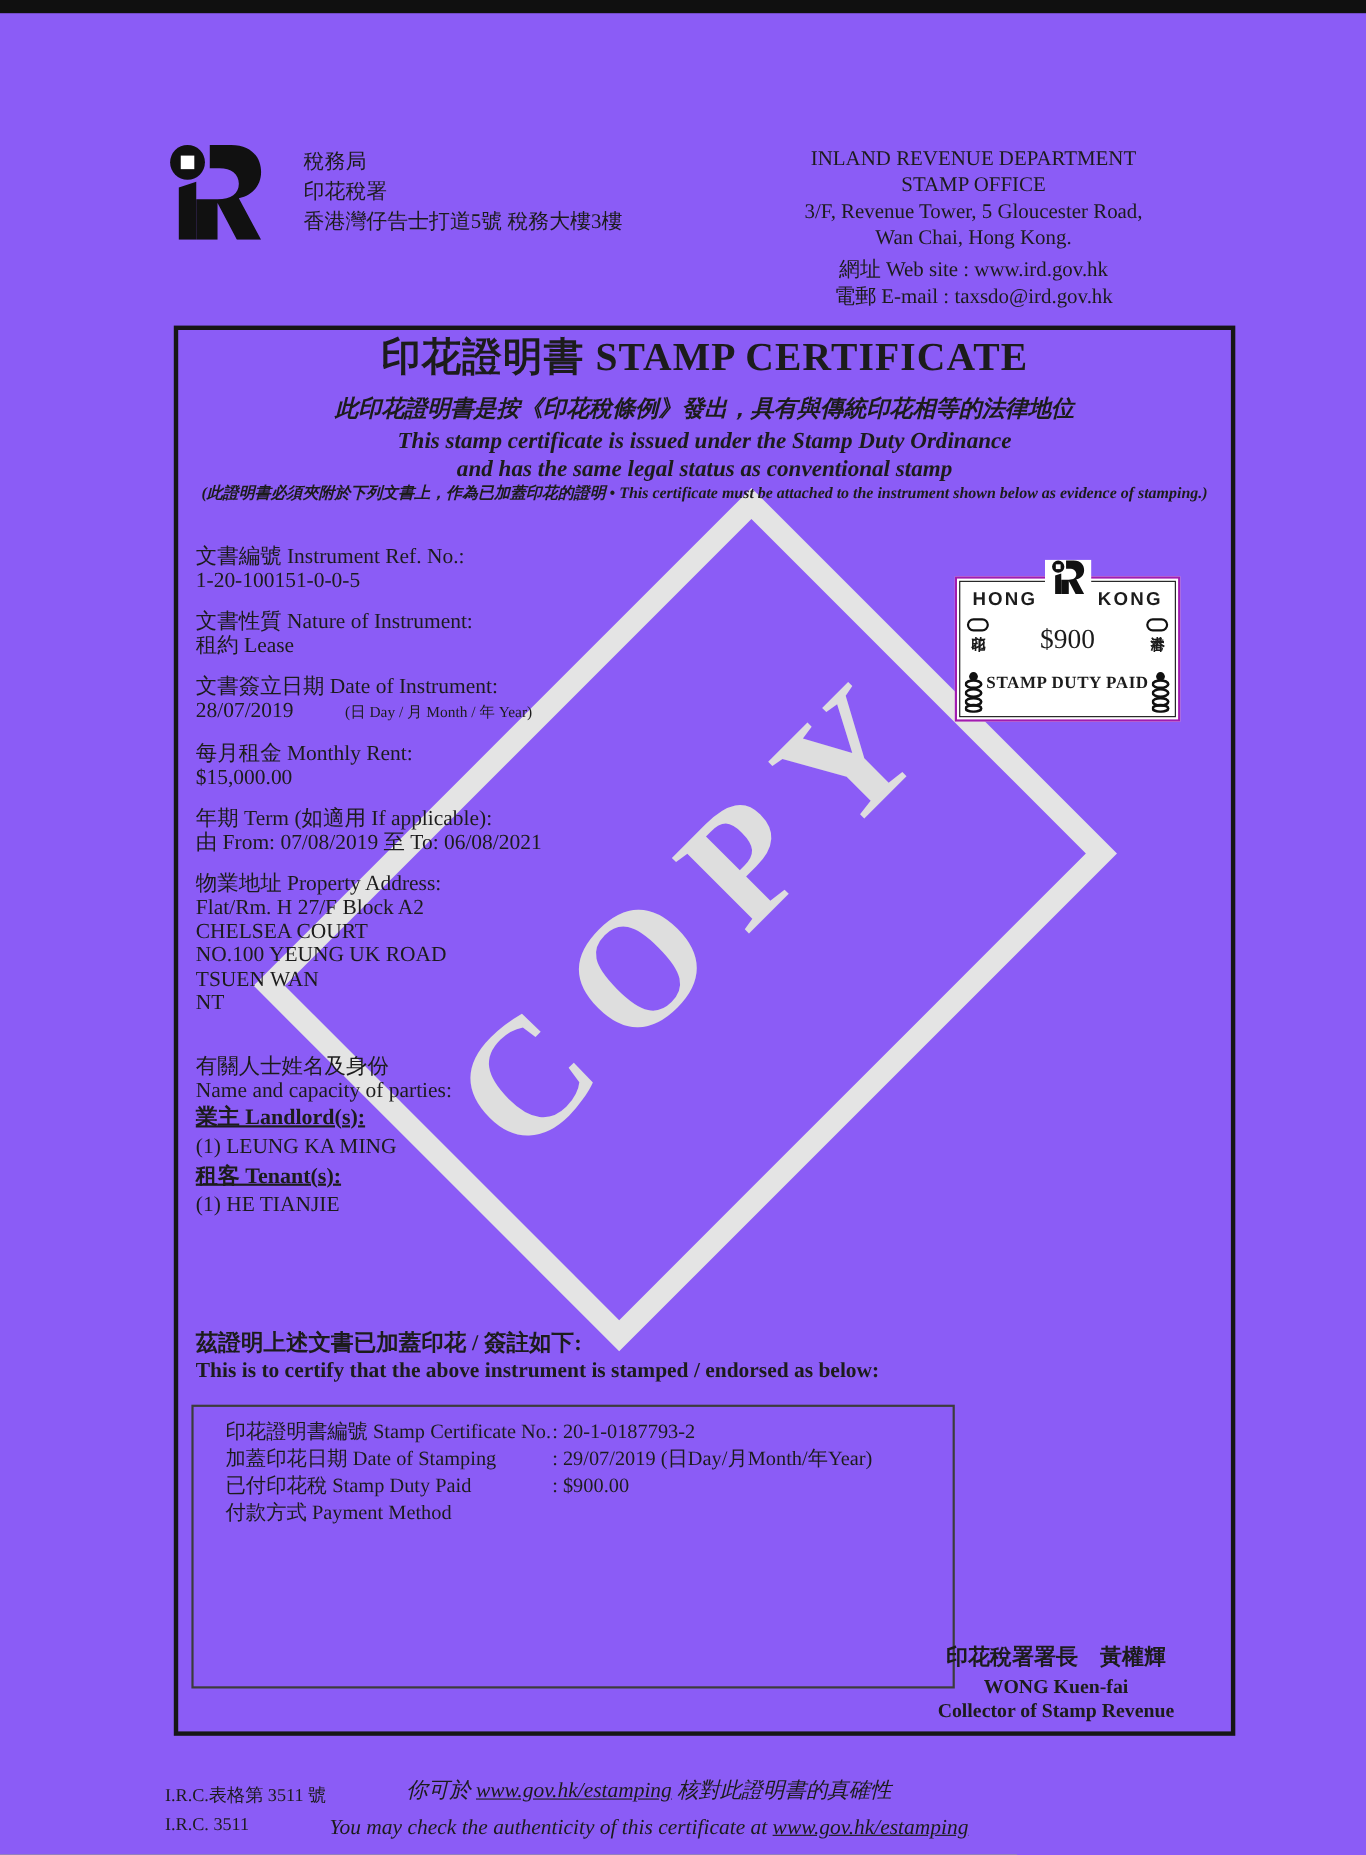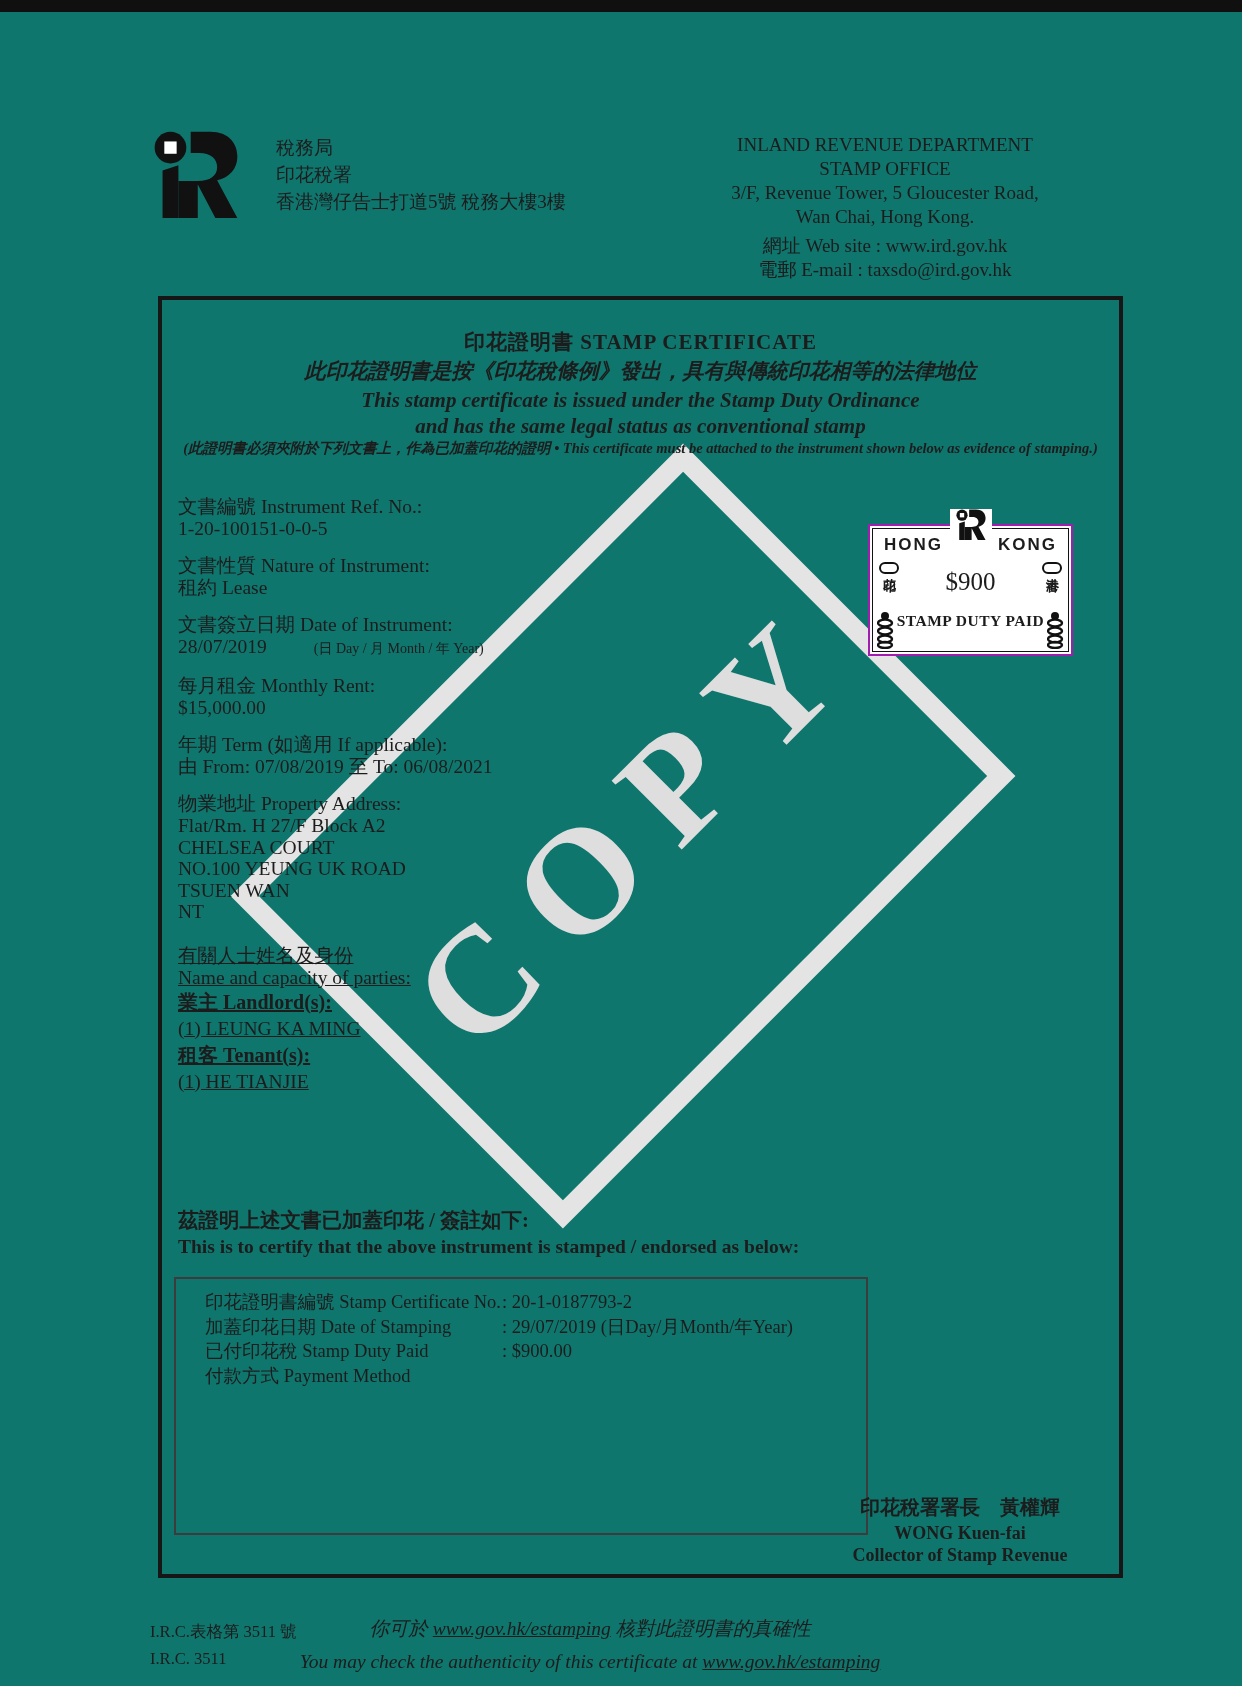--- a/index.html
+++ b/index.html
@@ -1,16 +1,16 @@
 <!DOCTYPE html>
 <html><head>
 <meta charset="utf-8">
 <style>
   html,body{margin:0;padding:0;background:#9a9a9a;}
-  #page{position:relative;width:1242px;height:1686px;background:#0f766e;overflow:hidden;
+  #page{position:relative;width:1242px;height:1686px;background:#8b5cf6;overflow:hidden;
         font-family:"Liberation Serif","DejaVu Serif",serif;color:#1c1c1c;margin:0 auto;}
   .abs{position:absolute;}
   .topbar{position:absolute;left:0;top:0;width:1242px;height:12px;background:#101010;}
 
   
   .logo-big{left:150px;top:130px;width:92px;height:88px;}
   .hdr-cn{left:276px;top:134px;font-size:19px;line-height:27px;}
   .hdr-phone{left:276px;top:222px;font-size:19px;line-height:27px;}
   .hdr-phone .val{display:inline-block;margin-left:26px;}
   .hdr-en{left:690px;top:133px;width:390px;text-align:center;font-size:19px;line-height:24px;}
@@ -20,33 +20,33 @@
   .cert{position:absolute;left:158px;top:296px;width:965px;height:1282px;
         border:4px solid #161616;box-sizing:border-box;}
 
   
   .wm{position:absolute;left:141px;top:301px;width:640px;height:470px;
       border:20px solid #e4e4e4;box-sizing:border-box;transform:rotate(-45deg);
       display:flex;align-items:center;justify-content:center;}
   .wm span{font-size:150px;font-weight:bold;color:#dedede;letter-spacing:32px;
            padding-left:32px;font-family:"Liberation Serif",serif;}
 
-  .cert-title{left:0;top:28px;width:100%;text-align:center;font-size:21px;font-weight:bold;letter-spacing:1px;}
+  .cert-title{left:0;top:0;width:100%;text-align:center;font-size:36px;font-weight:bold;letter-spacing:1px;}
   .cert-sub-cn{left:0;top:57px;width:100%;text-align:center;font-size:21px;font-weight:bold;font-style:italic;}
   .cert-sub-en{left:0;top:87px;width:100%;text-align:center;font-size:21px;font-weight:bold;font-style:italic;line-height:26px;}
   .cert-note{left:0;top:139px;width:100%;text-align:center;font-size:14.5px;font-weight:bold;font-style:italic;}
 
   
   .fields{left:16px;top:196px;width:690px;}
   .frow{display:flex;margin-bottom:15px;font-size:19.5px;line-height:22px;flex-direction:column;}
   .flabel{width:283px;flex:none;}
   .fvalue{flex:1;}
   .fvalue .note{font-size:14px;margin-left:42px;}
   .pre{white-space:pre-line;line-height:21.5px;}
-  .parties{margin-top:22px;text-decoration:underline;}
+  .parties{margin-top:36px;}
   .plabel{line-height:22px;}
   .pheading{font-size:20px;font-weight:bold;text-decoration:underline;line-height:26px;}
   .pentry{font-size:19.5px;line-height:27px;}
 
   
   .stampbox{left:706px;top:224px;width:205px;height:132px;border:2px solid #a21caf;box-sizing:border-box;background:#fff;}
   .stampbox .inner{position:absolute;left:2px;top:2px;right:2px;bottom:2px;border:1px solid #111;}
   .sb-row{position:absolute;left:0;top:9px;width:100%;display:flex;justify-content:space-between;
           padding:0 14px;box-sizing:border-box;font-family:"Liberation Sans","DejaVu Sans",sans-serif;
           font-weight:bold;font-size:17px;letter-spacing:2px;}

